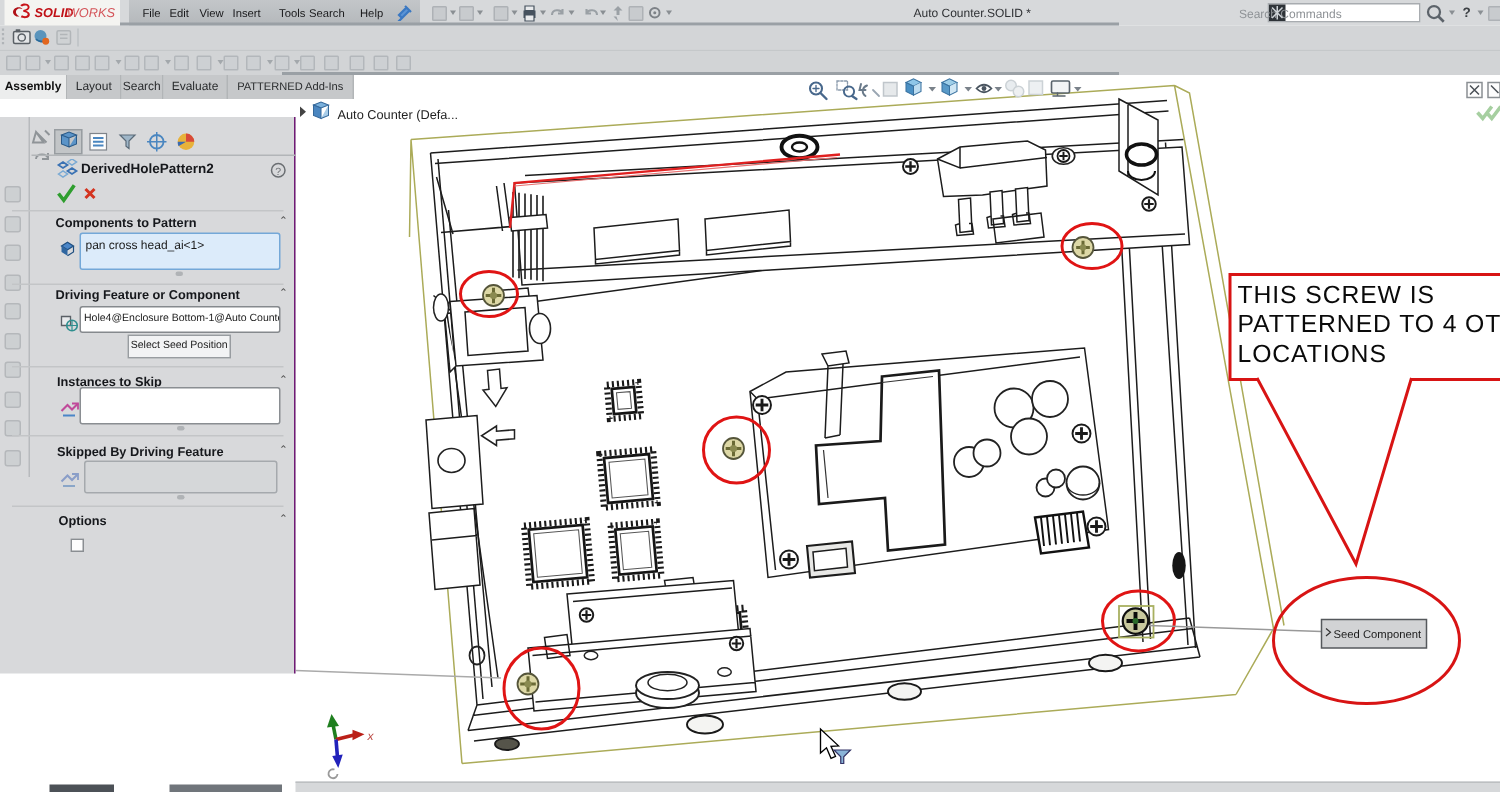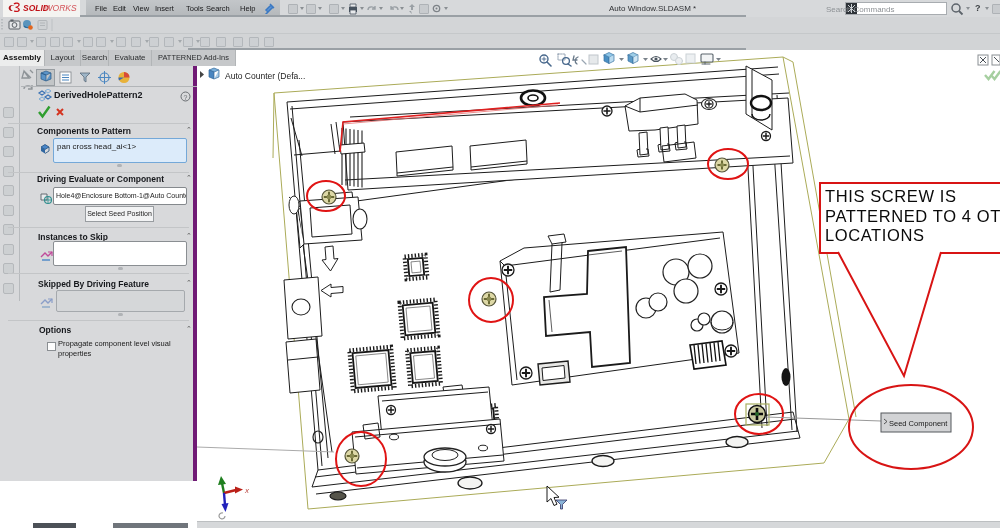--- a/index.html
+++ b/index.html
@@ -12,21 +12,21 @@
 #logo{left:3px;top:0;width:77px;height:27px;background:#f4f4f1;z-index:30}
 .menu{top:4px;font-size:7.5px;color:#18181a;z-index:31}
 #row2{left:0;top:17px;width:1000px;height:16px;background:#d3d5d7;z-index:30}
 #row3{left:0;top:33px;width:1000px;height:17px;background:#d2d4d6;border-top:1px solid #c5c8ca;z-index:30}
 #darkline1{left:80px;top:15px;width:666px;height:2px;background:#9aa0a5;z-index:31}
 #darkline2{left:188px;top:48px;width:558px;height:2px;background:#9aa0a5;z-index:31}
 #tabband{left:0;top:50px;width:236px;height:16px;background:#cbcdcf;z-index:30}
 .tab{top:50px;height:16px;z-index:31;white-space:nowrap;overflow:hidden;background:#c6c8ca;border-right:1px solid #b2b5b7;color:#2a2c2e;font-size:8px;text-align:center;line-height:16px}
 .tabsel{background:#eceded;font-weight:bold;color:#111}
 
-#panel{left:0;top:61px;width:197px;height:420px;background:#d8d9db;border-right:4px solid #701a75;z-index:20}
+#panel{left:0;top:78px;width:197px;height:371px;background:#d8d9db;border-right:1px solid #701a75;z-index:20}
 .hdr{font-size:8.5px;font-weight:bold;color:#16181c}
 .chev{font-size:7px;color:#555}
 .ibox{position:absolute;border-radius:2px;font-size:8px;color:#222}
 .sep{position:absolute;left:8px;width:181px;height:1px;background:#c3c5c7}
 
 .strip{position:absolute;width:11px;height:11px;border:1px solid #b5b8bb;border-radius:2px;background:#cdd0d2}
 
 .ti{position:absolute;width:10px;height:10px;border:1px solid #aeb2b6;border-radius:1px;background:#c8cbce}
 .car{position:absolute;width:0;height:0;border-left:2.5px solid transparent;border-right:2.5px solid transparent;border-top:3px solid #8a8f93}
 #statusbar{left:197px;top:521px;width:803px;height:7px;background:#d6d8da;border-top:1px solid #bcbfc1;z-index:25}
@@ -269,21 +269,21 @@
 <div class="car" style="left:400px;top:7px;z-index:31"></div>
 <svg class="abs" width="10" height="12" style="left:407px;top:3px;z-index:31">
       <path d="M5,1 L8,4 H6 V7 H4 V4 H2 Z M5,11 L2,8 H4 M6,8 H8 Z" fill="#9aa0a5"></path>
     </svg>
 <div class="ti" style="left:419px;top:4px;z-index:31"></div>
 <svg class="abs" width="12" height="12" style="left:431px;top:3px;z-index:31">
       <circle cx="5.5" cy="5.5" r="3.2" fill="none" stroke="#7d8287" stroke-width="1.3"></circle>
       <circle cx="5.5" cy="5.5" r="1" fill="#7d8287"></circle>
     </svg>
 <div class="car" style="left:444px;top:7px;z-index:31"></div>
-<div class="abs t" style="left:609px;top:4px;font-size:8px;color:#2f3134;z-index:31">Auto Window.SLDASM *</div>
+<div class="abs t" style="left:609px;top:4px;font-size:8px;color:#2f3134;z-index:31">Auto Counter.SOLID *</div>
 
 <div class="abs" style="left:845px;top:2px;width:102px;height:13px;background:#fff;border:1px solid #a8acb0;z-index:31"></div>
 <div class="abs" style="left:846px;top:3px;width:11px;height:11px;background:#2e3338;z-index:32"></div>
 <svg class="abs" width="11" height="11" style="left:846px;top:3px;z-index:33">
       <path d="M2,2 L9,9 M9,2 L2,9 M5.5,1 V10" stroke="#cdd2d6" stroke-width="1"></path>
     </svg>
 <div class="abs t" style="left:826px;top:5px;font-size:8px;color:#8e9296;z-index:32">Search Commands</div>
 <svg class="abs" width="14" height="14" style="left:950px;top:2px;z-index:31">
       <circle cx="6" cy="6" r="4" fill="none" stroke="#5c636a" stroke-width="1.5"></circle>
       <path d="M9,9 L12.5,12.5" stroke="#5c636a" stroke-width="1.8"></path>
@@ -389,21 +389,21 @@
 <div class="abs t chev" style="left:186px;top:65px">⌃</div>
 <svg class="abs" width="15" height="15" style="left:38px;top:81px">
         <path d="M3,5 l4,-2.5 4,2.5 -4,2.5 Z" fill="#4a86c8" stroke="#1f4f80" stroke-width="0.8"></path>
         <path d="M3,5 v4 l4,2.5 v-4 Z" fill="#2f66a0"></path>
         <path d="M11,5 v4 l-4,2.5" fill="none" stroke="#1f4f80" stroke-width="0.8"></path>
       </svg>
 <div class="ibox" style="left:53px;top:77px;width:134px;height:25px;background:#dcebfa;border:1px solid #74a8d8"></div>
 <div class="abs t" style="left:57px;top:81px;font-size:8px;color:#1a1a1a">pan cross head_ai&lt;1&gt;</div>
 <div class="abs" style="left:117px;top:103px;width:5px;height:3px;background:#b0b3b6;border-radius:2px"></div>
 <div class="sep" style="top:111px"></div>
-<div class="abs t hdr" style="left:37px;top:113px">Driving Evaluate or Component</div>
+<div class="abs t hdr" style="left:37px;top:113px">Driving Feature or Component</div>
 <div class="abs t chev" style="left:186px;top:113px">⌃</div>
 <svg class="abs" width="15" height="15" style="left:38px;top:129px">
         <path d="M3,4 h6 v6 h-6 Z" fill="#e8eaec" stroke="#5a6066" stroke-width="0.9"></path>
         <circle cx="10" cy="10" r="3.5" fill="none" stroke="#2f8f8f" stroke-width="1.1"></circle>
         <path d="M10,6.5 v7 M6.5,10 h7" stroke="#2f8f8f" stroke-width="0.8"></path>
       </svg>
 <div class="ibox" style="left:53px;top:126px;width:134px;height:18px;background:#fff;border:1px solid #85898d;overflow:hidden;white-space:nowrap;font-size:7px;line-height:16px;padding-left:2px">Hole4@Enclosure Bottom-1@Auto Counter</div>
 <div class="abs" style="left:85px;top:145px;width:69px;height:16px;background:#f2f3f4;border:1px solid #989ca0;font-size:7px;color:#222;text-align:center;line-height:14px;white-space:nowrap;overflow:hidden">Select Seed Position</div>
 <div class="sep" style="top:166px"></div>
 <div class="abs t hdr" style="left:38px;top:171px">Instances to Skip</div>
@@ -422,18 +422,17 @@
         <path d="M2,8 l4,-4 3,3 4,-4" stroke="#8a9ec8" stroke-width="1.4" fill="none"></path>
         <path d="M9,3 h4 v4" stroke="#8a9ec8" stroke-width="1.2" fill="none"></path>
         <path d="M3,11 h8" stroke="#8aa6c8" stroke-width="1.4"></path>
       </svg>
 <div class="ibox" style="left:56px;top:229px;width:129px;height:22px;background:#d5d7d9;border:1px solid #a5a9ad"></div>
 <div class="abs" style="left:118px;top:252px;width:5px;height:3px;background:#b0b3b6;border-radius:2px"></div>
 <div class="sep" style="top:259px"></div>
 <div class="abs t hdr" style="left:39px;top:264px">Options</div>
 <div class="abs t chev" style="left:186px;top:264px">⌃</div>
 <div class="abs" style="left:47px;top:281px;width:9px;height:9px;background:#fdfdfd;border:1px solid #8a8e92"></div>
-<div class="abs" style="left:58px;top:278px;width:128px;font-size:7.5px;line-height:9.5px;color:#1a1a1a">Propagate component level visual properties</div>
 </div>
 <div class="abs" id="statusbar"></div>
 <div class="abs" id="pbot1"></div>
 <div class="abs" id="pbot2"></div>
 </div>
 
 </body></html>

